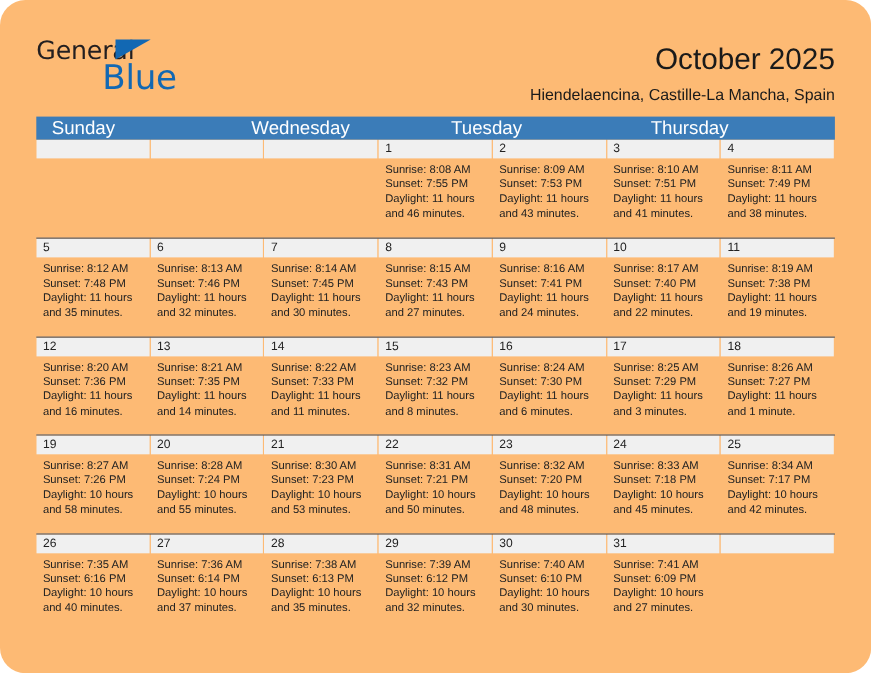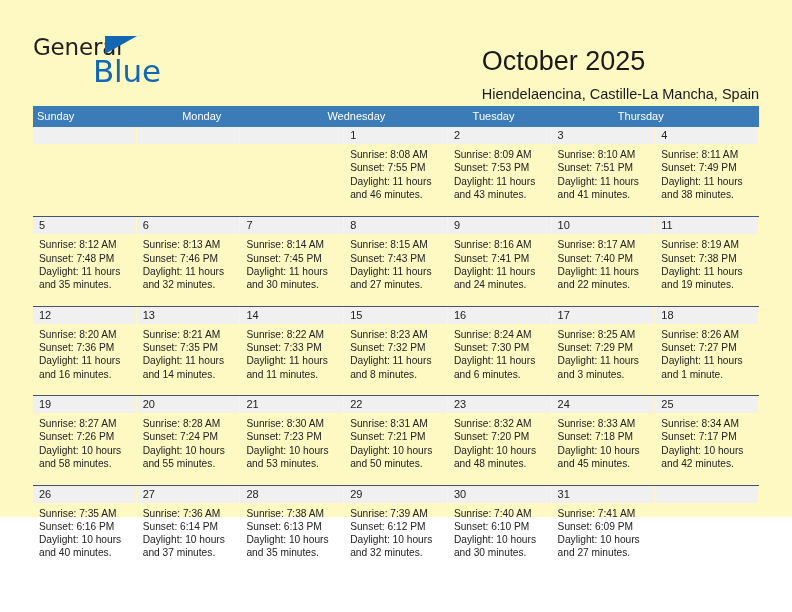--- a/index.html
+++ b/index.html
@@ -6,22 +6,23 @@
   html, body {
     width: 792px;
     height: 612px;
     background: #ffffff;
     font-family: "Liberation Sans", sans-serif;
     -webkit-font-smoothing: antialiased;
   }
   .page {
     position: relative;
     width: 792px;
-    height: 517px;
-    background: #fef9c3;
+    height: 612px;
+    background: #fdba74;
+    border-radius: 23px;
   }
 
   
   .top {
     position: absolute;
     left: 33px;
     top: 28px;
     right: 33px;
     height: 70px;
   }
@@ -57,21 +58,22 @@
     top: 19px;
     font-size: 31px;
     letter-spacing: -0.2px;
     color: #1268b3;
     font-family: "DejaVu Sans", sans-serif;
     font-weight: 400;
   }
   .title-wrap {
     position: absolute;
     right: 0;
-    top: 15px;
+    top: 8px;
+    text-align: right;
     margin-left: 40px;
   }
   .cal-title {
     font-size: 27px;
     color: #1a1a1a;
     font-weight: 400;
     line-height: 36px;
     white-space: nowrap;
   }
   .cal-sub {
@@ -92,23 +94,23 @@
   }
   .weekdays {
     display: flex;
     width: 100%;
     background: #3b7cb8;
     height: 21px;
   }
   .weekday {
     flex: 1 1 0;
     color: #ffffff;
-    font-size: 11px;
+    font-size: 17px;
     line-height: 21px;
-    padding-left: 4px;
+    padding-left: 14px;
     white-space: nowrap;
   }
   .week {
     display: flex;
     width: 100%;
     border-top: 1.5px solid #44546a;
     height: 89.4px;
   }
   .week.first { border-top: none; }
   .day {
@@ -152,21 +154,20 @@
     <div class="title-wrap">
       <div class="cal-title">October 2025</div>
       <div class="cal-sub">Hiendelaencina, Castille-La Mancha, Spain</div>
     </div>
 
   </div>
 
   <div class="calendar">
     <div class="weekdays">
         <div class="weekday">Sunday</div>
-        <div class="weekday">Monday</div>
         <div class="weekday">Wednesday</div>
         <div class="weekday">Tuesday</div>
         <div class="weekday">Thursday</div>
       </div>
     <div id="weeks-container">
         <div class="week first">
           <div class="day">
             <div class="daynum empty"></div>
             <div class="lines"></div>
           </div>

